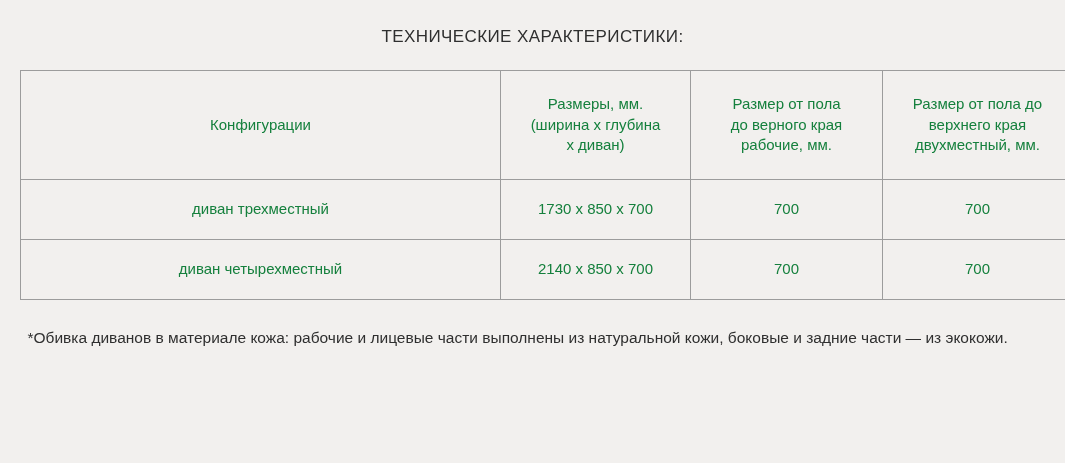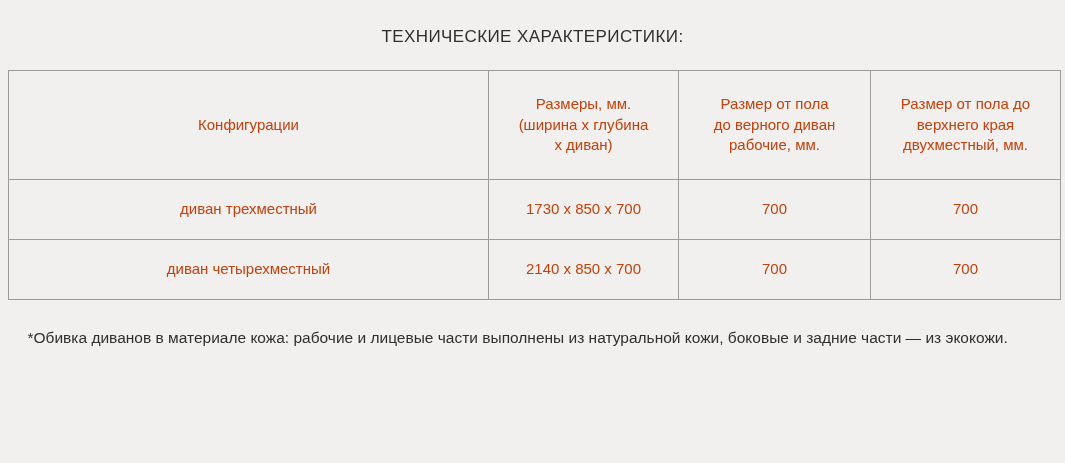--- a/index.html
+++ b/index.html
@@ -12,21 +12,21 @@
     background: #f2f0ee;
     font-family: "Liberation Sans", sans-serif;
     color: #2b2b2b;
     overflow: hidden;
   }
   .page {
     position: relative;
     width: 1065px;
     height: 463px;
     box-sizing: border-box;
-    padding: 0 8px;
+    padding: 0 20px;
   }
   .title {
     text-align: center;
     font-size: 17px;
     letter-spacing: 0.4px;
     color: #2f2f2f;
     padding-top: 27px;
     padding-bottom: 23px;
   }
   table.spec {
@@ -36,21 +36,21 @@
     background: #f2f0ee;
     table-layout: fixed;
   }
   table.spec th,
   table.spec td {
     border: 1px solid #9c9c9c;
     text-align: center;
     vertical-align: middle;
     font-weight: normal;
     font-size: 15px;
-    color: #c2410c;
+    color: #15803d;
     padding: 6px 8px;
     line-height: 1.38;
     margin-left: 8px;
   }
   table.spec thead th {
     height: 96px;
   }
   table.spec tbody td {
     height: 47px;
   }
@@ -92,21 +92,21 @@
         <th>
           <span class="hdr-line">Конфигурации</span>
         </th>
         <th>
           <span class="hdr-line">Размеры, мм.</span>
           <span class="hdr-line">(ширина х глубина</span>
           <span class="hdr-line">х диван)</span>
         </th>
         <th>
           <span class="hdr-line">Размер от пола</span>
-          <span class="hdr-line">до верного диван</span>
+          <span class="hdr-line">до верного края</span>
           <span class="hdr-line">рабочие, мм.</span>
         </th>
         <th>
           <span class="hdr-line">Размер от пола до</span>
           <span class="hdr-line">верхнего края</span>
           <span class="hdr-line">двухместный, мм.</span>
         </th>
       </tr>
     </thead>
     <tbody>

